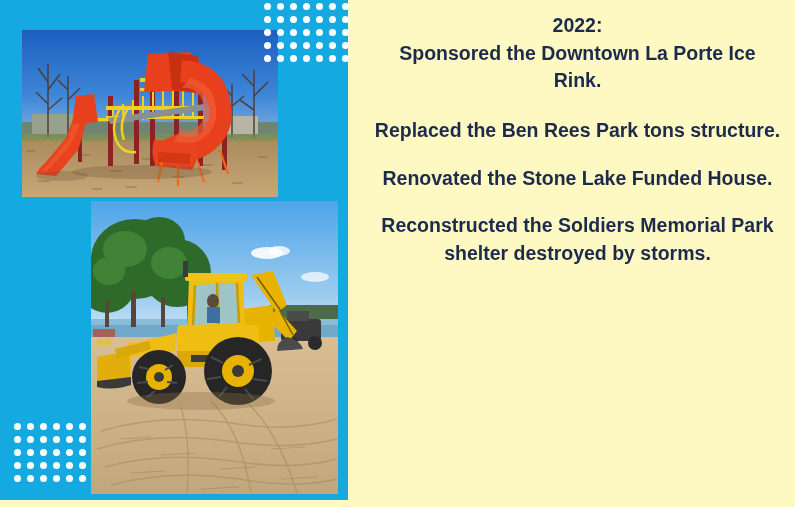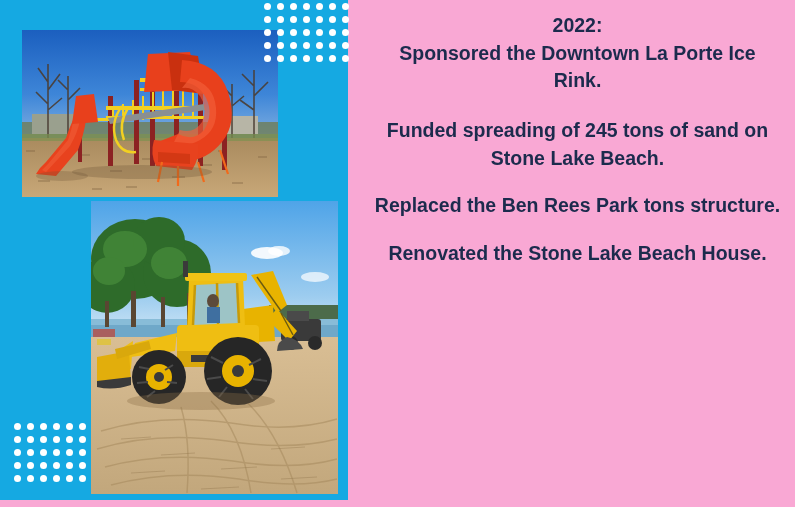--- a/index.html
+++ b/index.html
@@ -8,21 +8,21 @@
     padding: 0;
     background: #ffffff;
   }
   body {
     font-family: "Liberation Sans", sans-serif;
   }
   .slide {
     position: relative;
     width: 795px;
     height: 507px;
-    background: #f9a8d4;
+    background: #fef9c3;
     overflow: hidden;
   }
 
   
   .blue-panel {
     position: absolute;
     left: 0;
     top: 0;
     width: 348px;
     height: 500px;
@@ -414,23 +414,23 @@
       <span class="dot"></span>
       <span class="dot"></span>
   </div>
 
   <div class="text-column">
     <p class="first">
       <span>2022:</span><br>
       <span>Sponsored the Downtown La Porte Ice Rink.</span>
     </p>
     <p>
-      <span>Funded spreading of 245 tons of sand on Stone Lake Beach.</span>
-    </p>
-    <p>
       <span>Replaced the Ben Rees Park tons structure.</span>
     </p>
     <p>
-      <span>Renovated the Stone Lake Beach House.</span>
+      <span>Renovated the Stone Lake Funded House.</span>
+    </p>
+    <p class="last">
+      <span>Reconstructed the Soldiers Memorial Park shelter destroyed by storms.</span>
     </p>
   </div>
 
 </div>
 
 </body></html>

